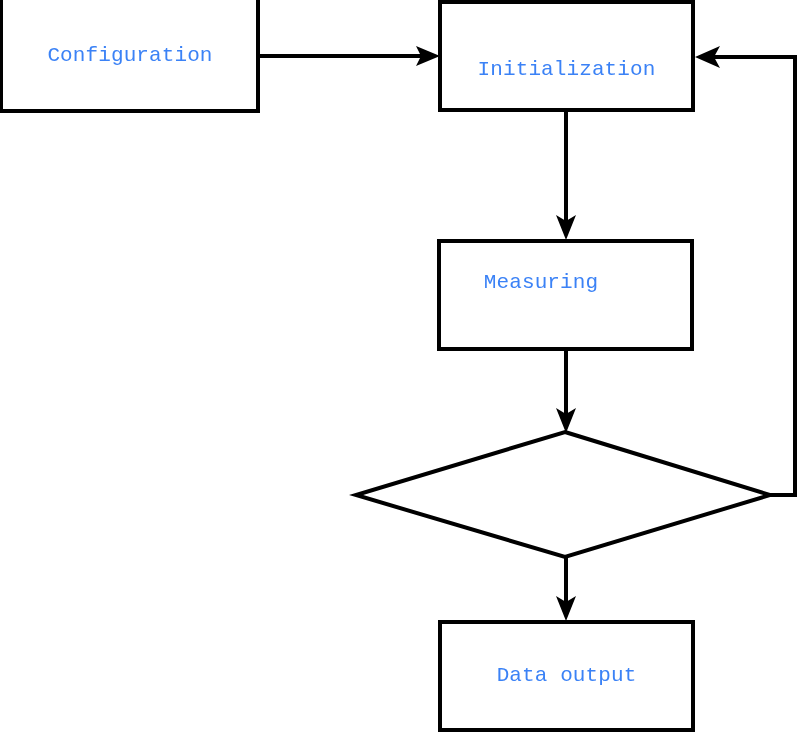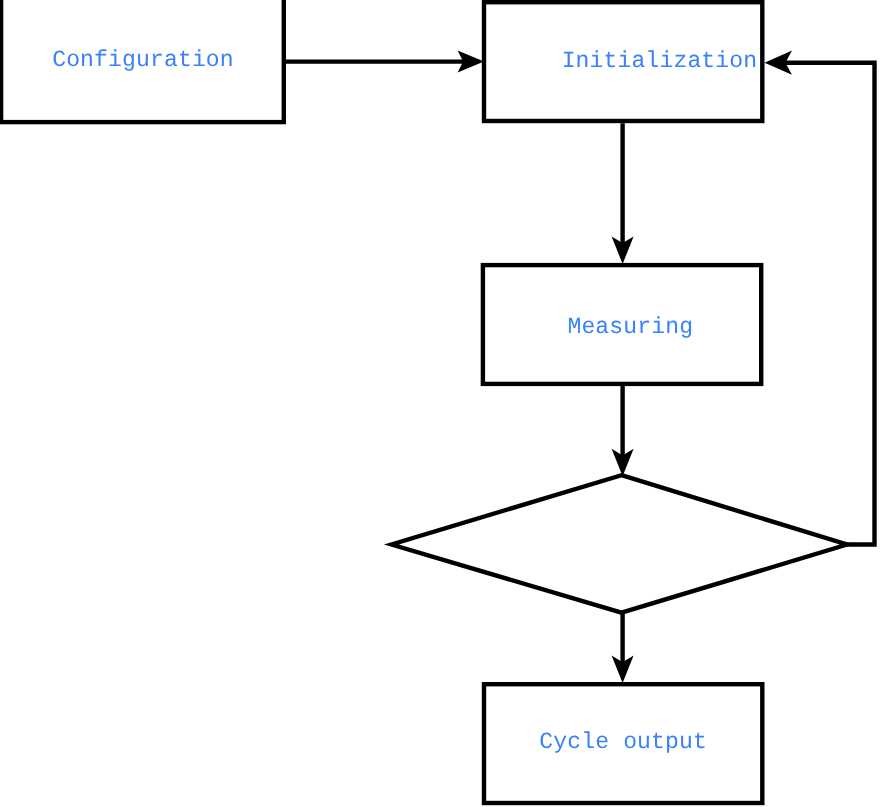--- a/index.html
+++ b/index.html
@@ -31,22 +31,22 @@
     align-items: center;
     justify-content: center;
     font-family: Liberation Mono, monospace;
     font-size: 21px;
     color: #3b82f6;
     white-space: nowrap;
     letter-spacing: 0.1px;
     pointer-events: none;
   }
   .lbl-configuration { left: 1px;   top: 0px;   width: 258px; height: 111px; }
-  .lbl-initialization{ left: 438px; top: 1px;   width: 257px; height: 111px; padding-left: 33px; }
-  .lbl-measuring     { left: 437px; top: 243px; width: 208px; height: 111px; margin-left: 32px; }
+  .lbl-initialization{ left: 438px; top: 14px;   width: 257px; height: 111px; }
+  .lbl-measuring     { left: 437px; top: 227px; width: 208px; height: 111px; }
   .lbl-decision      { left: 356px; top: 432px; width: 414px; height: 125px; }
   .lbl-dataoutput    { left: 438px; top: 620px; width: 257px; height: 111px; }
 </style>
 </head>
 <body>
 
 <div id="diagram-canvas">
 
   <svg id="flow-svg" viewBox="0 0 800 734" xmlns="http://www.w3.org/2000/svg">
 
@@ -86,15 +86,15 @@
     <rect x="440" y="622" width="253" height="108" fill="#ffffff" stroke="#000000" stroke-width="4"></rect>
   </svg>
 
   <div class="node-label lbl-configuration">Configuration</div>
 
   <div class="node-label lbl-initialization">Initialization</div>
 
   <div class="node-label lbl-measuring">Measuring</div>
 
 
-  <div class="node-label lbl-dataoutput">Cycle output</div>
+  <div class="node-label lbl-dataoutput">Data output</div>
 
 </div>
 
 </body></html>

